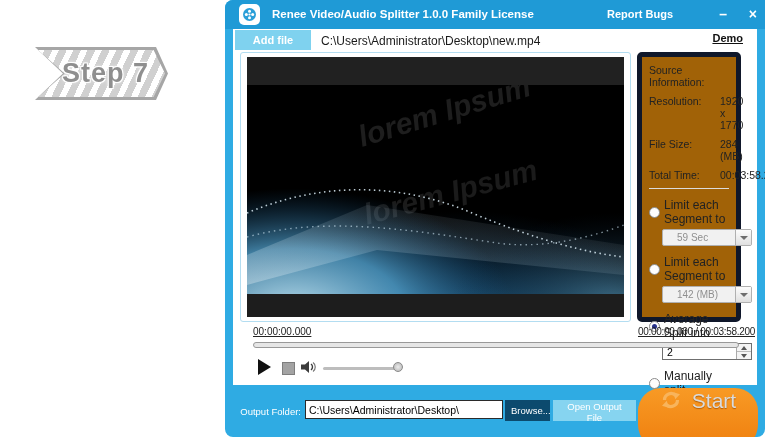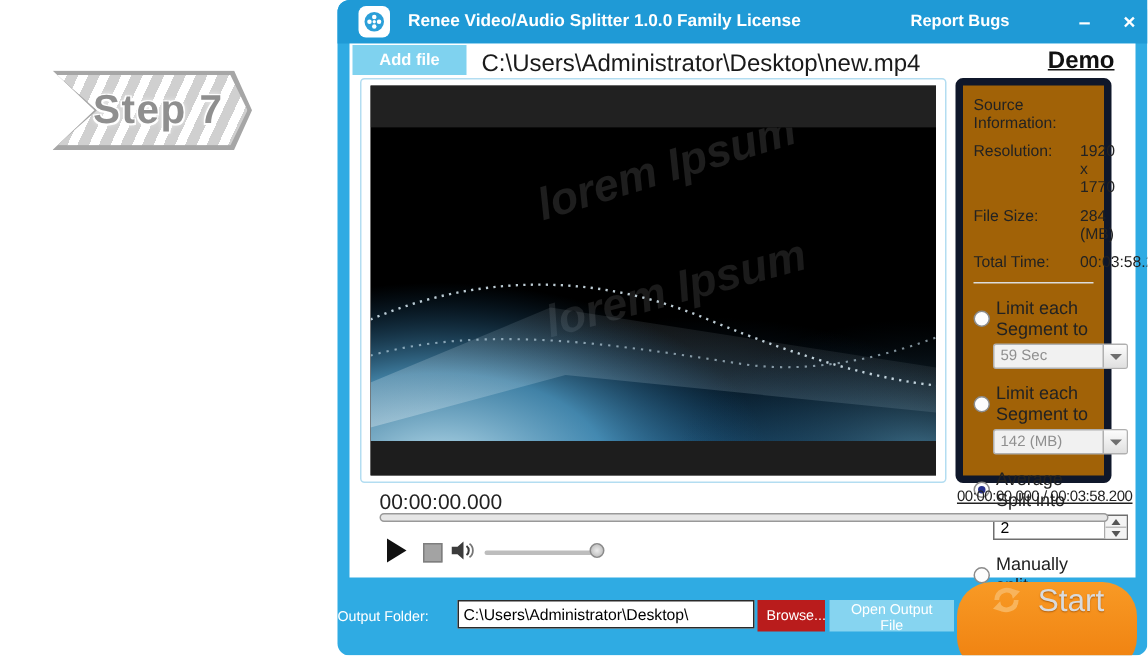--- a/index.html
+++ b/index.html
@@ -26,22 +26,22 @@
   .title-text{position:absolute;left:47px;top:8px;font-size:11.5px;font-weight:bold;color:#fff;}
   .report-bugs{position:absolute;right:104px;top:8px;font-size:11px;font-weight:bold;color:#fff;cursor:pointer;}
   .win-btn{position:absolute;top:5px;font-size:14px;font-weight:bold;color:#fff;cursor:pointer;line-height:18px;}
   .btn-min{right:50px;}
   .btn-close{right:20px;}
 
   
   .content{position:absolute;left:8px;top:29px;width:524px;height:356px;background:#fff;}
   .addfile-tab{position:absolute;left:2px;top:1px;width:76px;height:20px;background:#7fd2ef;
     color:#fff;font-weight:bold;font-size:11px;display:flex;align-items:center;justify-content:center;cursor:pointer;}
-  .filepath{position:absolute;left:88px;top:5px;font-size:16px;color:#1a1a1a;}
-  .demo-link{position:absolute;right:14px;top:3px;font-size:16px;font-weight:bold;color:#111;
+  .filepath{position:absolute;left:88px;top:5px;font-size:12px;color:#1a1a1a;}
+  .demo-link{position:absolute;right:14px;top:3px;font-size:11px;font-weight:bold;color:#111;
     text-decoration:underline;cursor:pointer;}
 
   
   .video-panel{position:absolute;left:7px;top:23px;width:391px;height:270px;
     border:1px solid #b3ddf1;border-radius:3px;box-sizing:border-box;background:#fff;}
   .video{position:absolute;left:6px;top:4px;width:377px;height:260px;background:#000;overflow:hidden;}
   .lb-top{position:absolute;left:0;top:0;width:100%;height:28px;background:#212121;}
   .lb-bottom{position:absolute;left:0;bottom:0;width:100%;height:23px;background:#1d1d1d;}
   .video svg{position:absolute;left:0;top:28px;}
 
@@ -51,60 +51,60 @@
   .si-heading{font-size:10.5px;color:#222;margin-bottom:7px;}
   .si-row{display:flex;font-size:10.5px;color:#222;margin-bottom:7px;gap:15px;}
   .si-label{width:56px;flex:none;}
   .sep{border-top:1px solid #dcdcdc;margin:2px 0 9px 0;}
   .opt-head{display:flex;align-items:center;gap:4px;font-size:12px;color:#222;margin-bottom:3px;cursor:pointer;}
   .radio{width:11px;height:11px;border:1px solid #8b8b8b;border-radius:50%;background:#fdfdfd;
     box-sizing:border-box;position:relative;flex:none;}
   .radio.sel::after{content:"";position:absolute;inset:2px;border-radius:50%;background:#26318c;}
   .combo{margin:0 0 9px 13px;width:90px;height:17px;border:1px solid #b0b0b0;background:#f1f1f1;
     border-radius:2px;display:flex;align-items:center;box-sizing:border-box;cursor:pointer;}
-  .combo-text{flex:1;font-size:10px;color:#8f8f8f;padding-left:4px;overflow:hidden;white-space:nowrap;}
+  .combo-text{flex:1;font-size:10px;color:#8f8f8f;padding-left:14px;overflow:hidden;white-space:nowrap;}
   .combo-btn{width:16px;height:100%;border-left:1px solid #b0b0b0;display:flex;align-items:center;
     justify-content:center;background:linear-gradient(#fcfcfc,#e0e0e0);box-sizing:border-box;}
   .chev{width:0;height:0;border-left:4px solid transparent;border-right:4px solid transparent;
     border-top:4px solid #6e6e6e;}
   .spin{margin:0 0 9px 13px;width:90px;height:17px;border:1px solid #6f6f6f;background:#fff;
     display:flex;align-items:center;box-sizing:border-box;}
   .spin-text{flex:1;font-size:10.5px;color:#000;padding-left:4px;}
   .spin-btns{width:15px;height:100%;display:flex;flex-direction:column;border-left:1px solid #aaa;box-sizing:border-box;}
   .spin-up,.spin-down{flex:1;display:flex;align-items:center;justify-content:center;cursor:pointer;background:#f4f4f4;}
   .spin-up{border-bottom:1px solid #bbb;}
   .tri-up{width:0;height:0;border-left:3px solid transparent;border-right:3px solid transparent;border-bottom:4px solid #555;}
   .tri-down{width:0;height:0;border-left:3px solid transparent;border-right:3px solid transparent;border-top:4px solid #555;}
   .split-btn{display:block;margin:6px auto 0 auto;width:80px;height:26px;
     background:linear-gradient(#ffffff,#e2e2e2);border:1px solid #98a0a6;border-radius:4px;
     font-size:14px;font-weight:bold;color:#2066a2;font-family:"Liberation Sans",sans-serif;cursor:pointer;}
 
   
-  .time-left{position:absolute;left:20px;top:297px;font-size:14px;color:#222;}
+  .time-left{position:absolute;left:20px;top:297px;font-size:10px;color:#222;text-decoration:underline;}
   .time-right{position:absolute;left:398px;top:297px;width:124px;text-align:right;font-size:10px;
     color:#222;letter-spacing:-0.3px;white-space:nowrap;text-decoration:underline;}
   .seekbar{position:absolute;left:20px;top:313px;width:486px;height:6px;background:#e6e6e6;
     border:1px solid #999;border-radius:3px;box-sizing:border-box;cursor:pointer;}
   .play-btn{position:absolute;left:25px;top:330px;width:0;height:0;border-left:13px solid #111;
     border-top:8px solid transparent;border-bottom:8px solid transparent;cursor:pointer;}
   .stop-btn{position:absolute;left:49px;top:333px;width:11px;height:11px;background:#a3a3a3;
     border:1px solid #7e7e7e;cursor:pointer;}
   .vol-icon{position:absolute;left:68px;top:331px;cursor:pointer;}
   .vol-track{position:absolute;left:90px;top:338px;width:78px;height:3px;background:#bdbdbd;border-radius:2px;cursor:pointer;}
   .vol-knob{position:absolute;left:160px;top:333px;width:10px;height:10px;border-radius:50%;
     background:radial-gradient(#ececec,#b2b2b2);border:1px solid #8a8a8a;box-sizing:border-box;cursor:grab;}
 
   
   .footer{position:absolute;left:0;top:385px;width:540px;height:52px;}
-  .of-label{position:absolute;left:0;top:21px;width:76px;font-size:9.5px;color:#fff;}
+  .of-label{position:absolute;left:0;top:21px;width:76px;text-align:right;font-size:9.5px;color:#fff;}
   .of-input{position:absolute;left:80px;top:15px;width:190px;height:17px;border:1px solid #2a2a2a;
     font-size:10.5px;padding:0 3px;color:#000;background:#fff;font-family:"Liberation Sans",sans-serif;}
   .btn-blue{position:absolute;top:15px;height:21px;border:none;color:#fff;font-size:9.5px;
     font-family:"Liberation Sans",sans-serif;cursor:pointer;}
-  .browse-btn{left:280px;width:45px;background:#b91c1c;}
+  .browse-btn{left:280px;width:45px;background:#0c4a6e;}
   .openout-btn{left:328px;width:83px;background:#86d4f0;}
   .start-btn{position:absolute;left:413px;top:3px;width:120px;height:60px;border-radius:23px;border:none;
     background:linear-gradient(#f8992400,#0000) , #f2860f;background:linear-gradient(#f89a25,#ef7f0e);
     color:#d9dbdd;font-size:21px;font-family:"Liberation Sans",sans-serif;cursor:pointer;
     display:flex;align-items:flex-start;justify-content:center;gap:10px;text-shadow:0 1px 1px #b35f08;}
 </style>
 </head>
 <body>
 
 <div class="stage">

